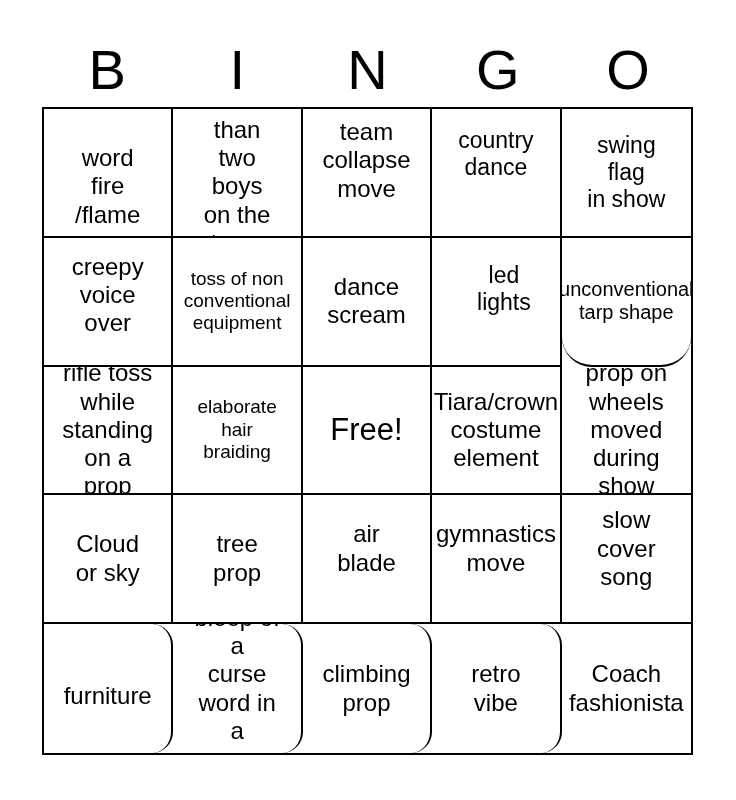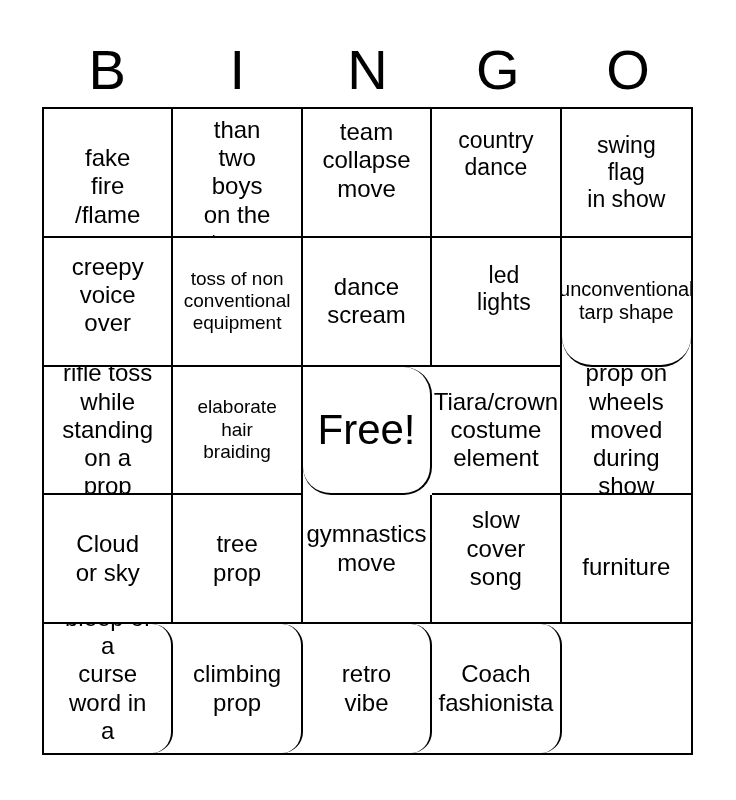--- a/index.html
+++ b/index.html
@@ -55,42 +55,42 @@
     padding: 19px;
     overflow: hidden;
   }
   .cell:nth-child(5n) { border-right: none; }
   .cell:nth-child(n+21) { border-bottom: none; border-radius: 21px; }
   .cell .txt {
     white-space: pre-line;
     line-height: 1.18;
     position: relative;
   }
-  .size-xl { font-size: 42px; border-radius: 28px; }
+  .size-xl { font-size: 31px; }
   .size-lg { font-size: 23px; }
   .size-md { font-size: 24px; }
   .size-sm { font-size: 19px; }
   .size-xs { font-size: 20px; border-radius: 30px; }
 </style>
 </head>
 <body>
 
 <div class="page">
 
   <div class="bingo-title">
     <span>B</span>
     <span>I</span>
     <span>N</span>
     <span>G</span>
     <span>O</span>
   </div>
 
   <div class="bingo-card">
       <div class="cell size-md">
-        <span class="txt" style="top: 14px;">fake
+        <span class="txt" style="top: 14px;">word
 fire /flame</span>
       </div>
       <div class="cell size-md">
         <span class="txt">more than
 two boys
 on the
 team</span>
       </div>
       <div class="cell size-md">
         <span class="txt" style="top: -12px;">team
@@ -154,20 +154,23 @@
       </div>
       <div class="cell size-md">
         <span class="txt">Cloud
 or sky</span>
       </div>
       <div class="cell size-md">
         <span class="txt">tree
 prop</span>
       </div>
       <div class="cell size-md">
+        <span class="txt" style="top: -10px;">air blade</span>
+      </div>
+      <div class="cell size-md">
         <span class="txt" style="top: -10px;">gymnastics
 move</span>
       </div>
       <div class="cell size-md">
         <span class="txt" style="top: -10px;">slow
 cover
 song</span>
       </div>
       <div class="cell size-md">
         <span class="txt" style="top: 8px;">furniture</span>

